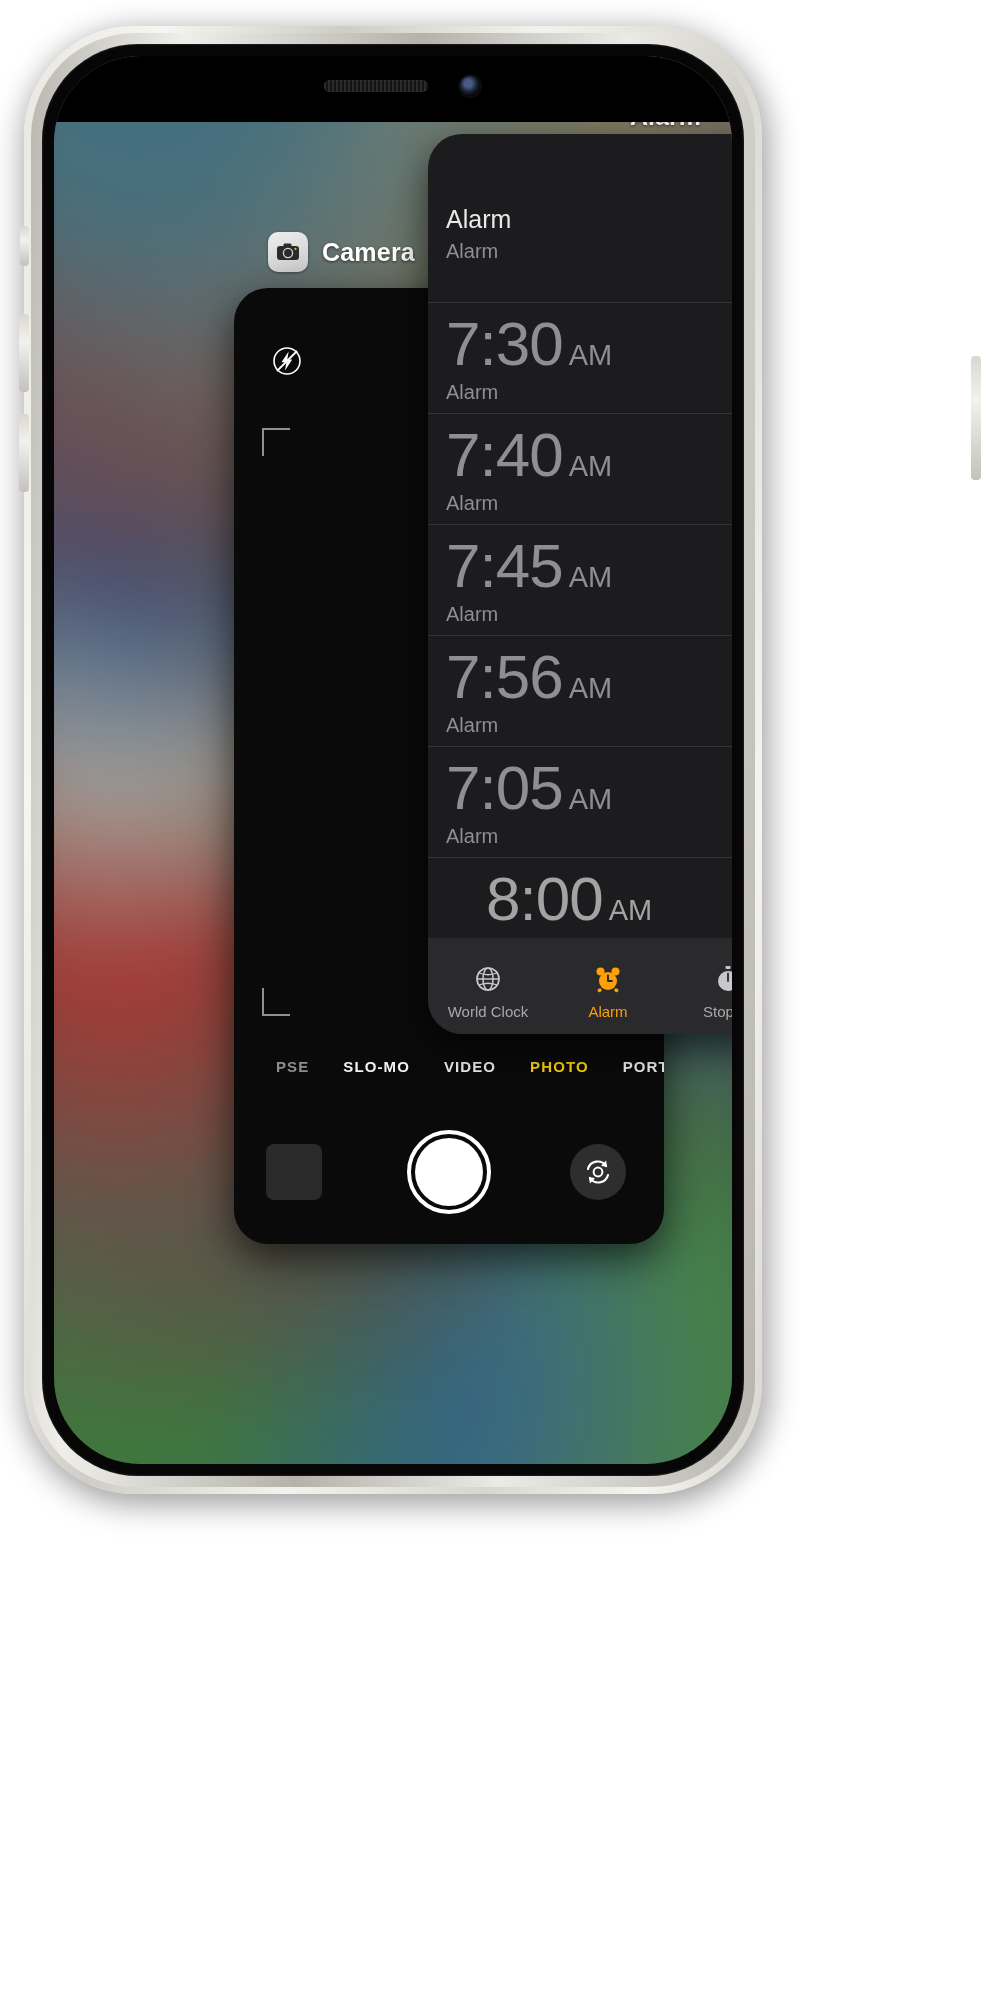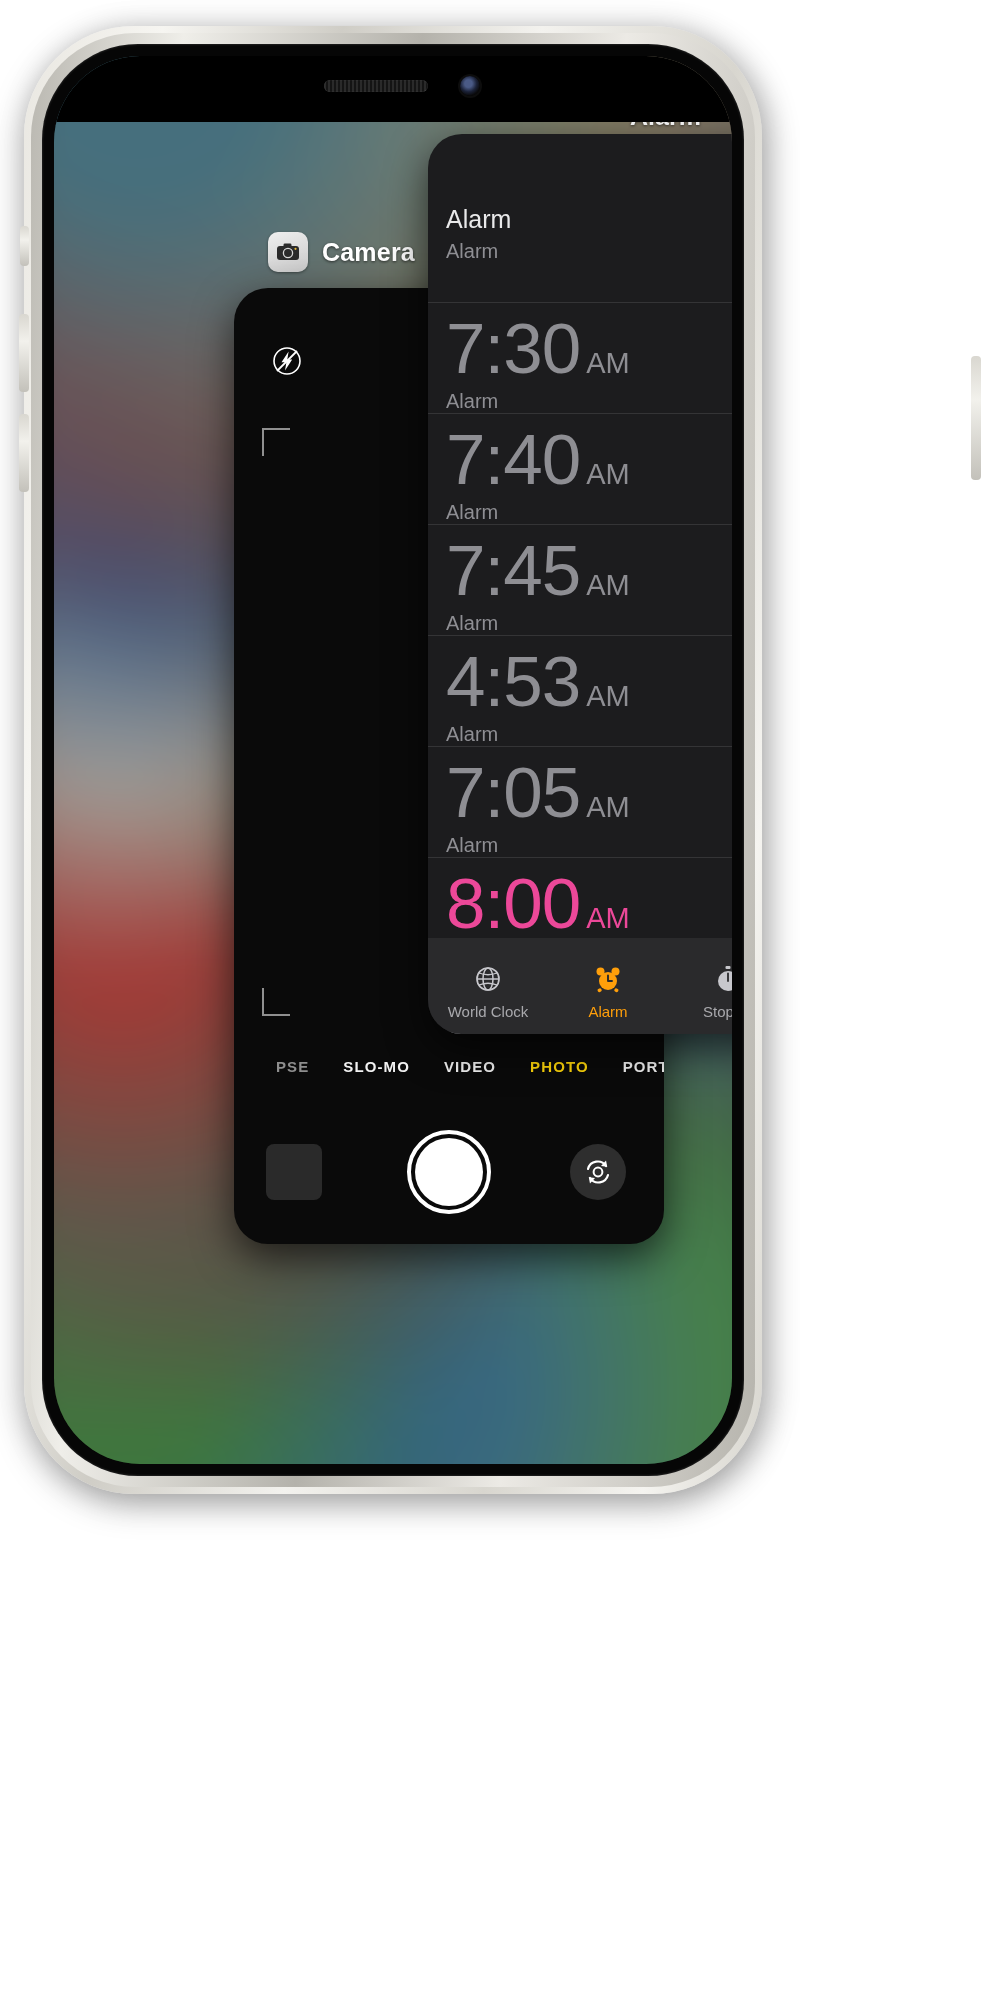--- a/index.html
+++ b/index.html
@@ -245,22 +245,22 @@
     padding: 10px 0 0 18px;
     border-top: 1px solid #343436;
   }
   .alarm-row:first-child { border-top: none; }
   .alarm-time {
     display: flex;
     align-items: baseline;
     color: #8e8e93;
     font-weight: 300;
   }
-  .alarm-row.enabled .alarm-time { color: #ec4899; }
-  .alarm-hhmm { font-size: 71px; line-height: 1.0; letter-spacing: -1px; }
+  .alarm-row.enabled .alarm-time { color: #a3a3a3; margin-left: 40px; }
+  .alarm-hhmm { font-size: 62px; line-height: 1.0; letter-spacing: -1px; }
   .alarm-ampm { font-size: 29px; margin-left: 6px; font-weight: 400; }
   .alarm-sub {
     margin-top: 6px;
     color: #8e8e93;
     font-size: 20px;
   }
   .alarm-row.enabled .alarm-sub { color: #ffffff; }
 
   .clock-tabbar {
     position: absolute;
@@ -427,21 +427,21 @@
         <div class="alarm-row">
           <div class="alarm-time">
             <span class="alarm-hhmm">7:45</span>
             <span class="alarm-ampm">AM</span>
           </div>
           <div class="alarm-sub">Alarm</div>
         </div>
 
         <div class="alarm-row">
           <div class="alarm-time">
-            <span class="alarm-hhmm">4:53</span>
+            <span class="alarm-hhmm">7:56</span>
             <span class="alarm-ampm">AM</span>
           </div>
           <div class="alarm-sub">Alarm</div>
         </div>
 
         <div class="alarm-row">
           <div class="alarm-time">
             <span class="alarm-hhmm">7:05</span>
             <span class="alarm-ampm">AM</span>
           </div>

